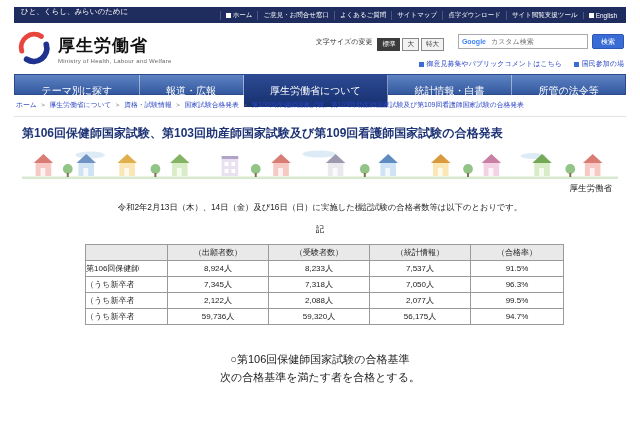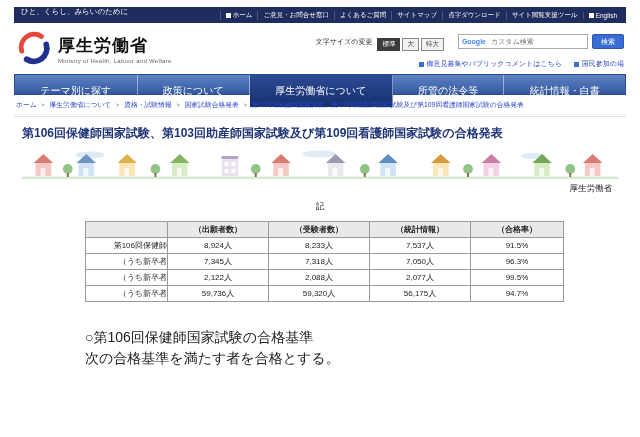--- a/index.html
+++ b/index.html
@@ -51,24 +51,24 @@
   .content { padding: 2px 8px 0; }
   .title { font-size: 12px; font-weight: bold; color: #1e3476; margin: 6px 0 7px; }
   .banner { width: 100%; height: 30px; }
   .banner svg { display: block; width: 100%; height: 30px; }
   .ministry-label { text-align: right; font-size: 8.5px; color: #222; margin: 4px 6px 6px 0; }
   .doc { width: 470px; margin: 0 auto; }
   .intro { font-size: 8.3px; text-align: center; margin: 7px 0 11px; }
   .ki { font-size: 8.5px; text-align: center; margin: 0 0 8px; }
   table.results { border-collapse: collapse; margin: 0 auto; font-size: 8px; }
   .results th, .results td { border: 1px solid #9a9a9a; font-weight: normal; padding: 2px 25px; white-space: nowrap; }
-  .results thead th { background: #e9e9e9; text-align: center; padding: 2px 26px; font-weight: bold; }
-  .results tbody th { text-align: right; padding: 2px 0; min-width: 82px; background: #fff; }
+  .results thead th { background: #e9e9e9; text-align: center; padding: 2px 26px; }
+  .results tbody th { text-align: left; padding: 2px 0; min-width: 82px; background: #fff; }
   .results td { text-align: center; min-width: 54px; }
-  .criteria { margin-top: 27px; font-size: 14px; }
+  .criteria { margin-top: 27px; font-size: 11px; text-align: center; }
   .crit-line { margin: 0 0 3px; }
 </style>
 </head>
 <body>
 
 <div class="page">
 
   <div class="topbar">
     <span class="tagline">ひと、くらし、みらいのために</span>
     <nav class="top-links">
@@ -129,24 +129,24 @@
           <a class="hlink">
             <span class="sq-icon blue"></span>
             <span>国民参加の場</span>
           </a>
         </div>
     </div>
   </div>
 
   <nav class="mainnav">
       <div class="nav-item">テーマ別に探す</div>
-      <div class="nav-item">政策について</div>
+      <div class="nav-item">報道・広報</div>
       <div class="nav-item active">厚生労働省について</div>
+      <div class="nav-item">統計情報・白書</div>
       <div class="nav-item">所管の法令等</div>
-      <div class="nav-item">統計情報・白書</div>
     </nav>
 
   <div class="breadcrumb"><a class="bc-link">ホーム</a><span class="bc-sep">＞</span><a class="bc-link">厚生労働省について</a><span class="bc-sep">＞</span><a class="bc-link">資格・試験情報</a><span class="bc-sep">＞</span><a class="bc-link">国家試験合格発表</a><span class="bc-sep">＞</span><span class="bc-cur">第106回保健師国家試験、第103回助産師国家試験及び第109回看護師国家試験の合格発表</span></div>
 
   <main class="content">
     <h1 class="title">第106回保健師国家試験、第103回助産師国家試験及び第109回看護師国家試験の合格発表</h1>
 
     <div class="banner">
       <svg viewBox="0 0 612 30" preserveAspectRatio="none" aria-hidden="true">
         <rect width="612" height="30" fill="#ffffff"></rect>
@@ -204,20 +204,21 @@
           <rect x="562" y="24" width="2" height="4" fill="#8a6a4a"></rect>
         <polygon points="576,14 596,14 586,5" fill="#d97c74"></polygon>
           <rect x="578" y="14" width="16" height="13" fill="#f6c9c5"></rect>
           <rect x="583" y="19" width="5" height="8" fill="#fff" opacity="0.75"></rect>
       </svg>
     </div>
 
     <div class="ministry-label">厚生労働省</div>
 
     <div class="doc">
+      <p class="intro">令和2年2月13日（木）、14日（金）及び16日（日）に実施した標記試験の合格者数等は以下のとおりです。</p>
       <p class="ki">記</p>
 
       <table class="results">
         <thead>
             <tr>
               <th></th>
               <th>（出願者数）</th>
               <th>（受験者数）</th>
               <th>（統計情報）</th>
               <th>（合格率）</th>

